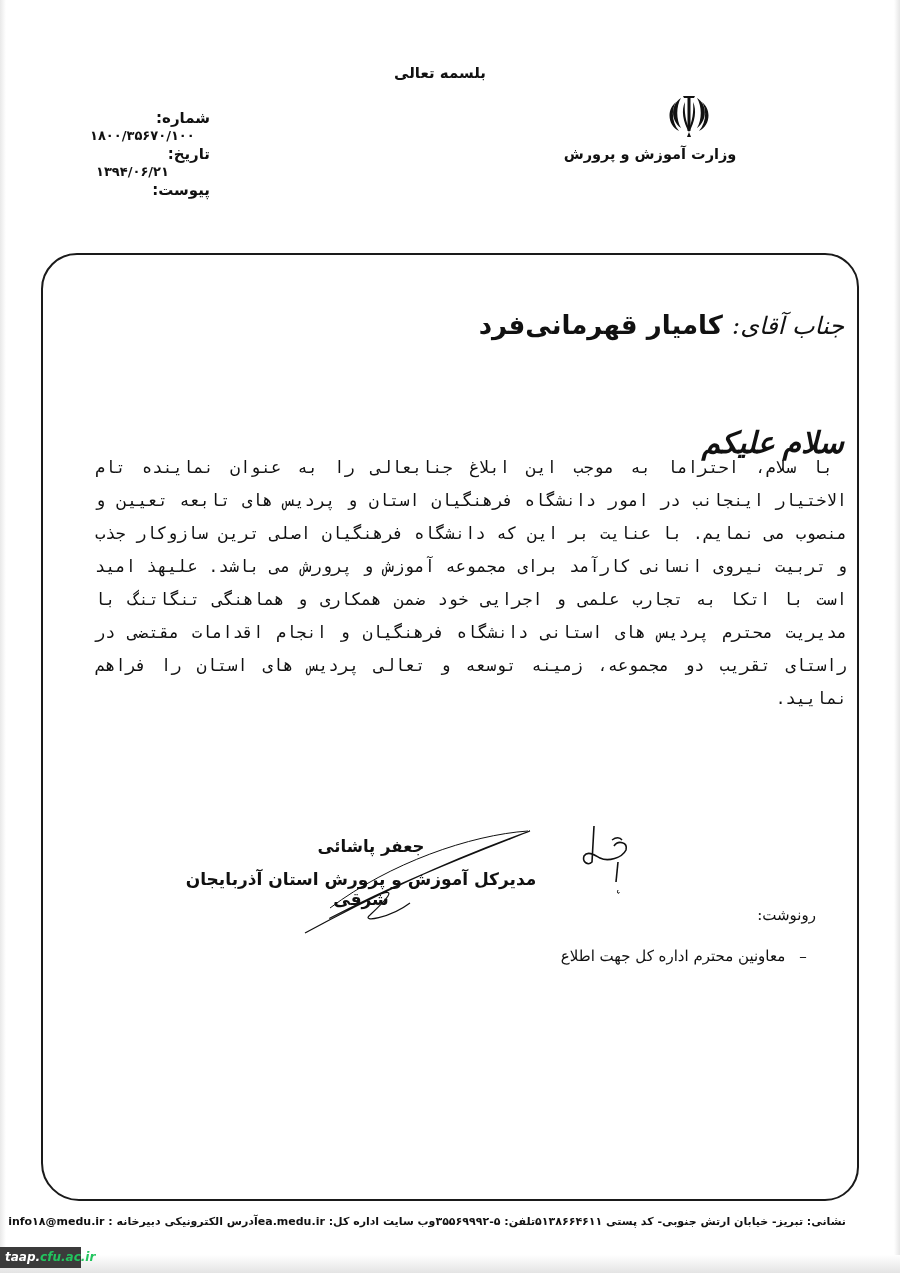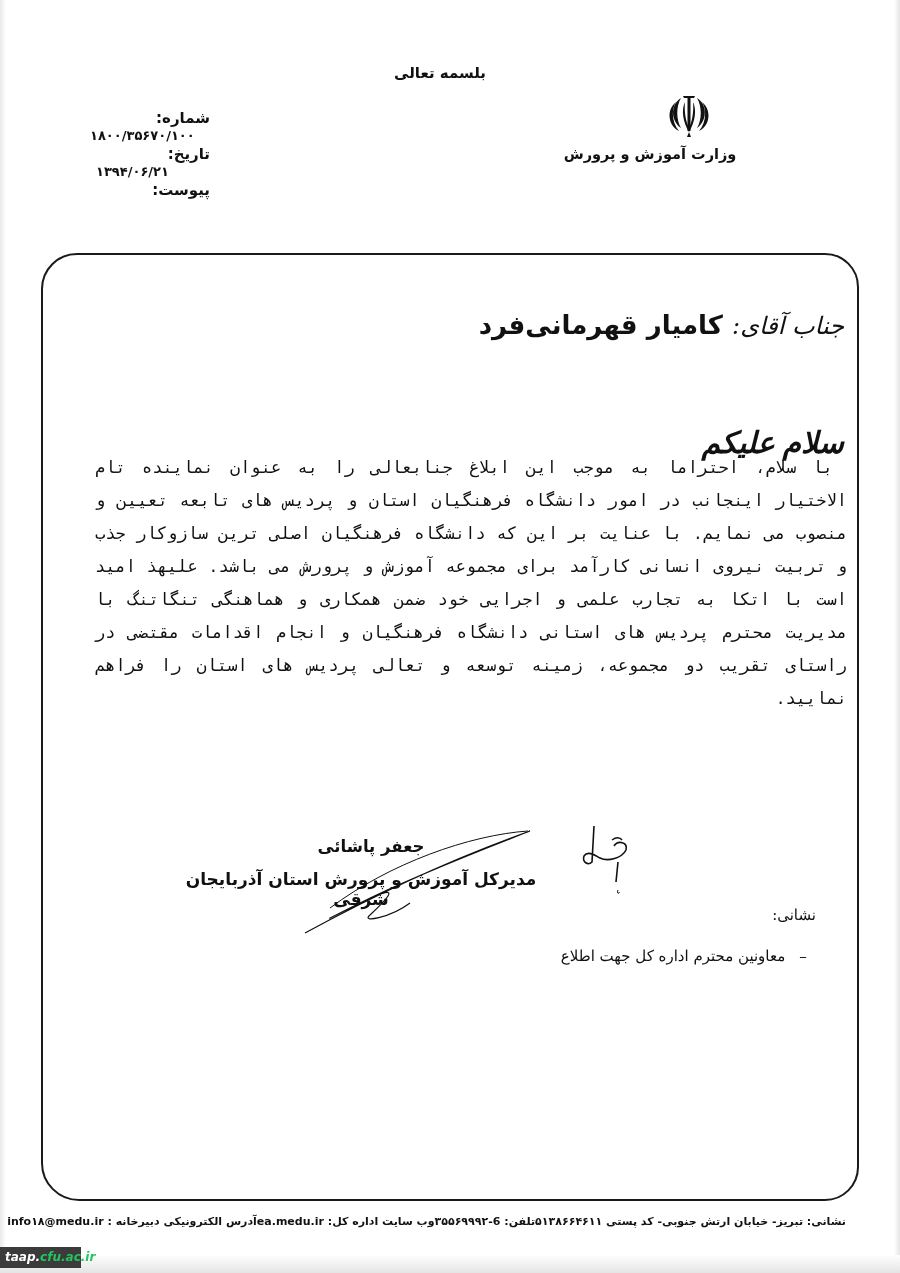--- a/index.html
+++ b/index.html
@@ -104,31 +104,31 @@
 <svg class="initials-scribble" viewBox="0 0 60 80">
   <path d="M16 4 L14 40 C10 44 4 40 6 34 C10 28 18 34 22 36 C30 40 44 36 48 28 C50 20 40 18 36 24" fill="none" stroke="#111" stroke-width="1.6"></path>
   <path d="M34 18 C38 15 42 15 44 18" fill="none" stroke="#111" stroke-width="1.4"></path>
   <path d="M40 40 L38 60" fill="none" stroke="#111" stroke-width="1.6"></path>
   <path d="M40 68 C38 72 42 72 41 70" fill="none" stroke="#111" stroke-width="1"></path>
 </svg>
 
 <div class="signature-name">جعفر پاشائی</div>
 <div class="signature-title">مدیرکل آموزش و پرورش استان آذربایجان شرقی</div>
 
-<div class="cc-label">نشانی:</div>
+<div class="cc-label">رونوشت:</div>
 <ul class="cc-list">
   <li>
     <span class="dash">–</span>
     <span>معاونین محترم اداره کل جهت اطلاع</span>
   </li>
 </ul>
 
 <div class="footer">
   <span>نشانی: تبریز- خیابان ارتش جنوبی- کد پستی ۵۱۳۸۶۶۴۶۱۱</span>
-  <span>تلفن: 6-۳۵۵۶۹۹۹۲</span>
+  <span>تلفن: ۵-۳۵۵۶۹۹۹۲</span>
   <span>
     <span>وب سایت اداره کل:</span>
     <span class="latin">ea.medu.ir</span>
   </span>
   <span>
     <span>آدرس الکترونیکی دبیرخانه :</span>
     <span class="latin">info۱۸@medu.ir</span>
   </span>
 </div>
 

